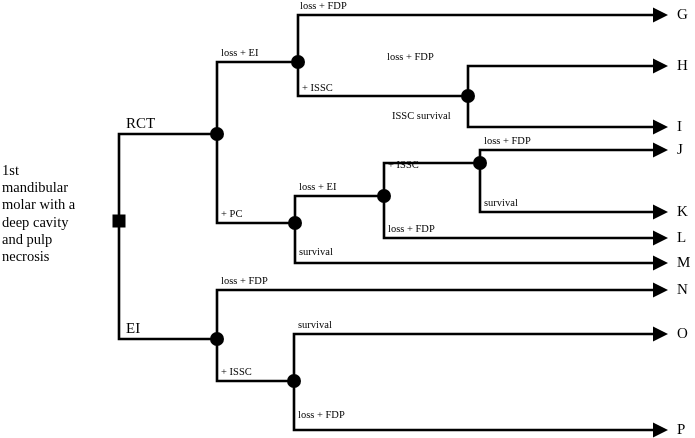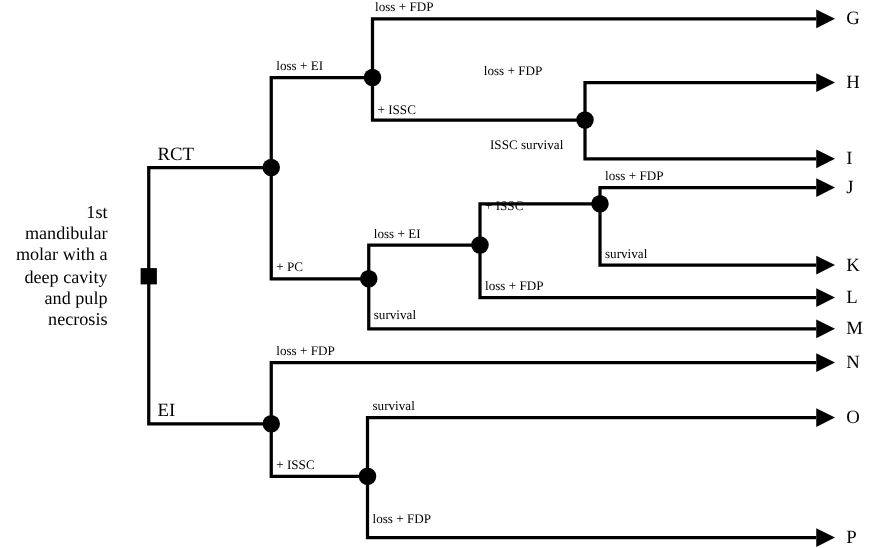--- a/index.html
+++ b/index.html
@@ -59,21 +59,21 @@
   }
   .root-label-box {
     position: absolute;
     left: 2px;
     top: 162px;
     width: 84px;
     font-family: "Liberation Serif", "DejaVu Serif", serif;
     font-size: 14.5px;
     line-height: 17.2px;
     color: #000000;
-    text-align: right;
+    text-align: left;
     white-space: pre-line;
   }
 </style>
 </head>
 <body>
 
 <div id="tree-root">
 
   <div class="root-label-box">1st mandibular molar with a deep cavity and pulp necrosis</div>
 

